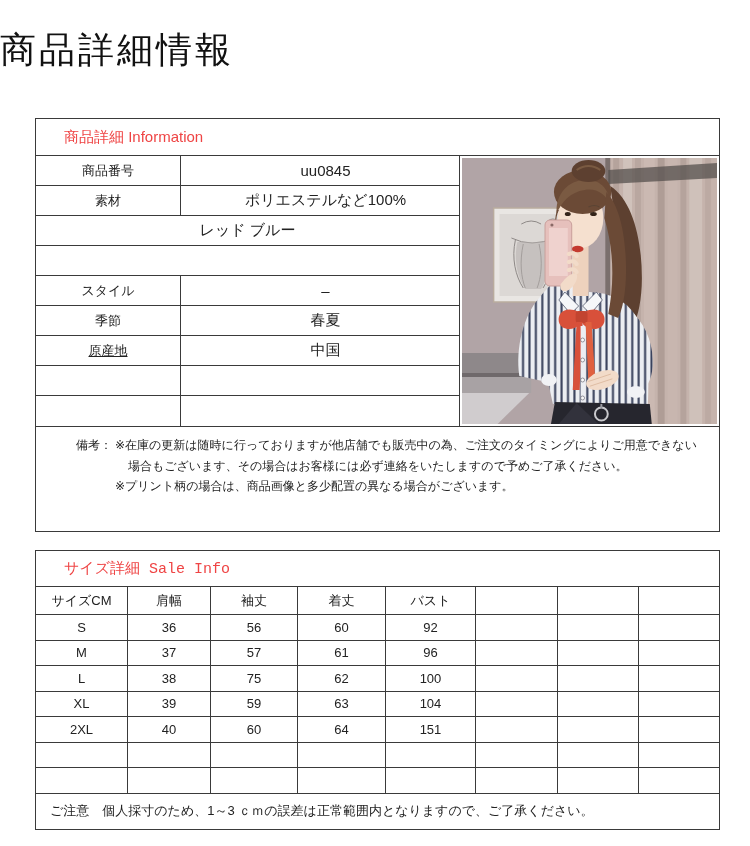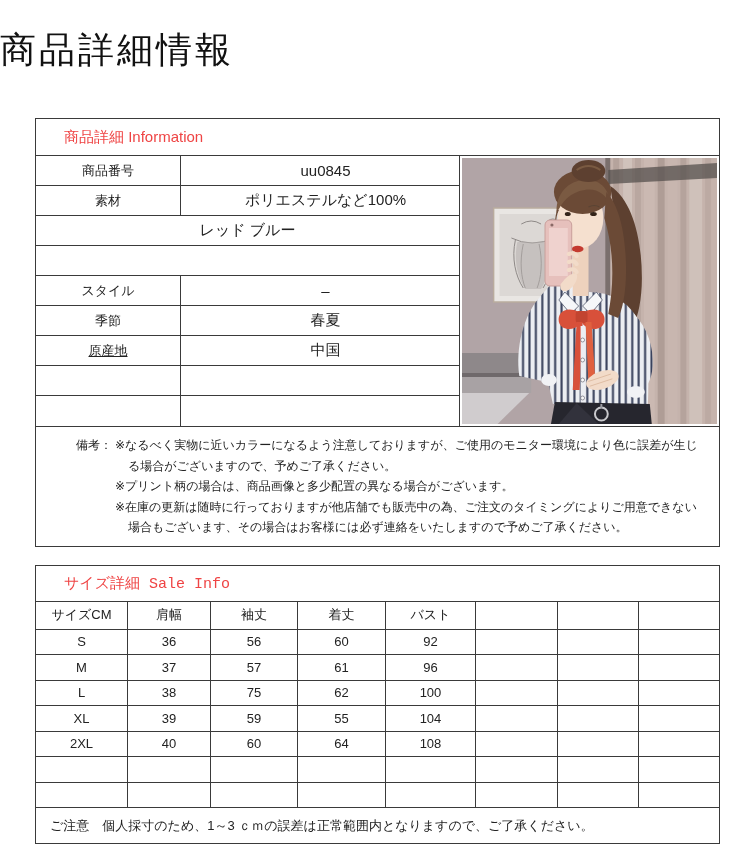--- a/index.html
+++ b/index.html
@@ -205,23 +205,22 @@
         <path d="M94,244 L190,246 L192,266 L90,266 Z" fill="#26262e"></path>
         <polygon points="116,245 138,266 98,266" fill="#32323c"></polygon>
         <circle cx="141" cy="256" r="6.5" fill="none" stroke="#c9c9cd" stroke-width="2"></circle>
         <line x1="141" y1="246" x2="141" y2="250" stroke="#9a9aa0" stroke-width="2"></line>
       </svg>
     </div>
   </div>
 
   <div class="notes">
     <span class="notes-label">備考：</span>
-    <p class="note-item">※なるべく実物に近いカラーになるよう注意しておりますが、ご使用のモニター環境により色に誤差が生じる場合がございますので、予めご了承ください。</p>
+    <p class="note-item">※在庫の更新は随時に行っておりますが他店舗でも販売中の為、ご注文のタイミングによりご用意できない場合もございます、その場合はお客様には必ず連絡をいたしますので予めご了承ください。</p>
     <p class="note-item">※プリント柄の場合は、商品画像と多少配置の異なる場合がございます。</p>
-    <p class="note-item">※在庫の更新は随時に行っておりますが他店舗でも販売中の為、ご注文のタイミングによりご用意できない場合もございます、その場合はお客様には必ず連絡をいたしますので予めご了承ください。</p>
   </div>
 </div>
 
 <div class="box box2">
   <div class="section-header" style="height:36px;font-family:Liberation Mono, monospace;">サイズ詳細 Sale Info</div>
 
   <div class="size-grid">
     <div class="hrow">サイズCM</div>
     <div class="hrow">肩幅</div>
     <div class="hrow">袖丈</div>
@@ -254,31 +253,31 @@
     <div class="drow">75</div>
     <div class="drow">62</div>
     <div class="drow">100</div>
     <div class="drow"></div>
     <div class="drow"></div>
     <div class="drow"></div>
 
     <div class="drow">XL</div>
     <div class="drow">39</div>
     <div class="drow">59</div>
-    <div class="drow">55</div>
+    <div class="drow">63</div>
     <div class="drow">104</div>
     <div class="drow"></div>
     <div class="drow"></div>
     <div class="drow"></div>
 
     <div class="drow">2XL</div>
     <div class="drow">40</div>
     <div class="drow">60</div>
     <div class="drow">64</div>
-    <div class="drow">108</div>
+    <div class="drow">151</div>
     <div class="drow"></div>
     <div class="drow"></div>
     <div class="drow"></div>
 
     <div class="drow"></div>
     <div class="drow"></div>
     <div class="drow"></div>
     <div class="drow"></div>
     <div class="drow"></div>
     <div class="drow"></div>

